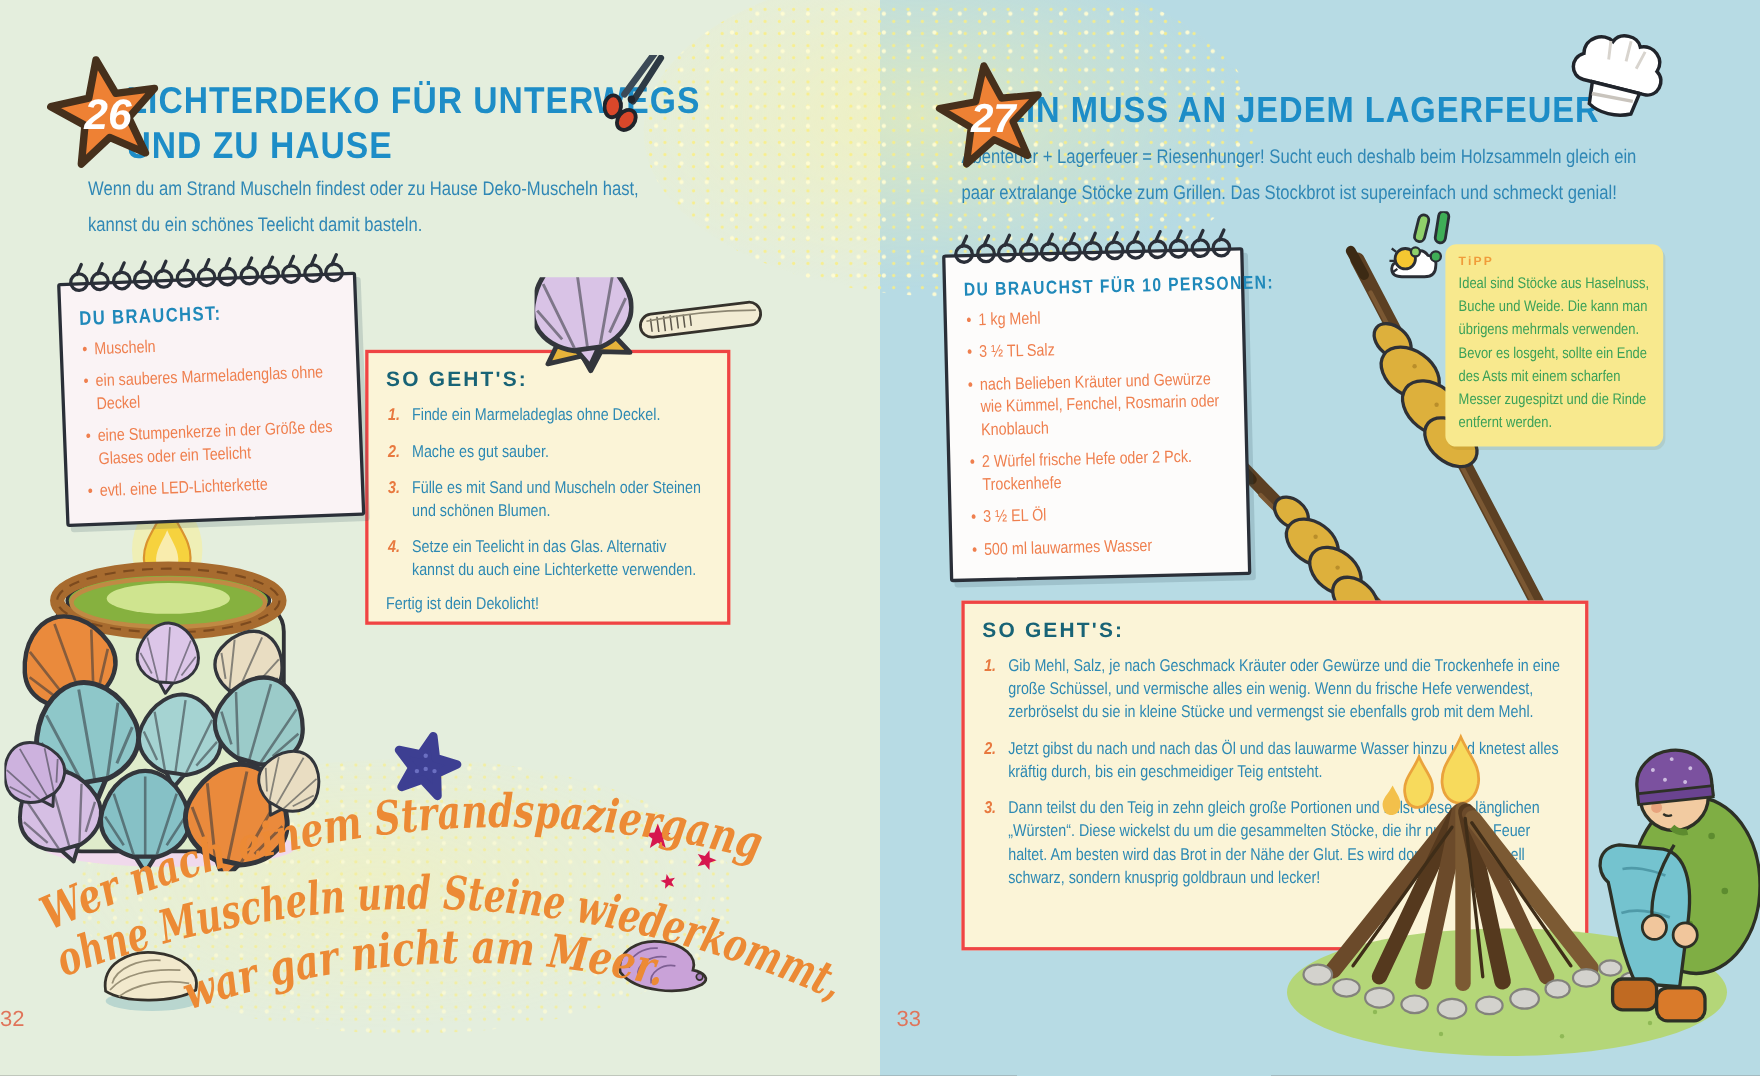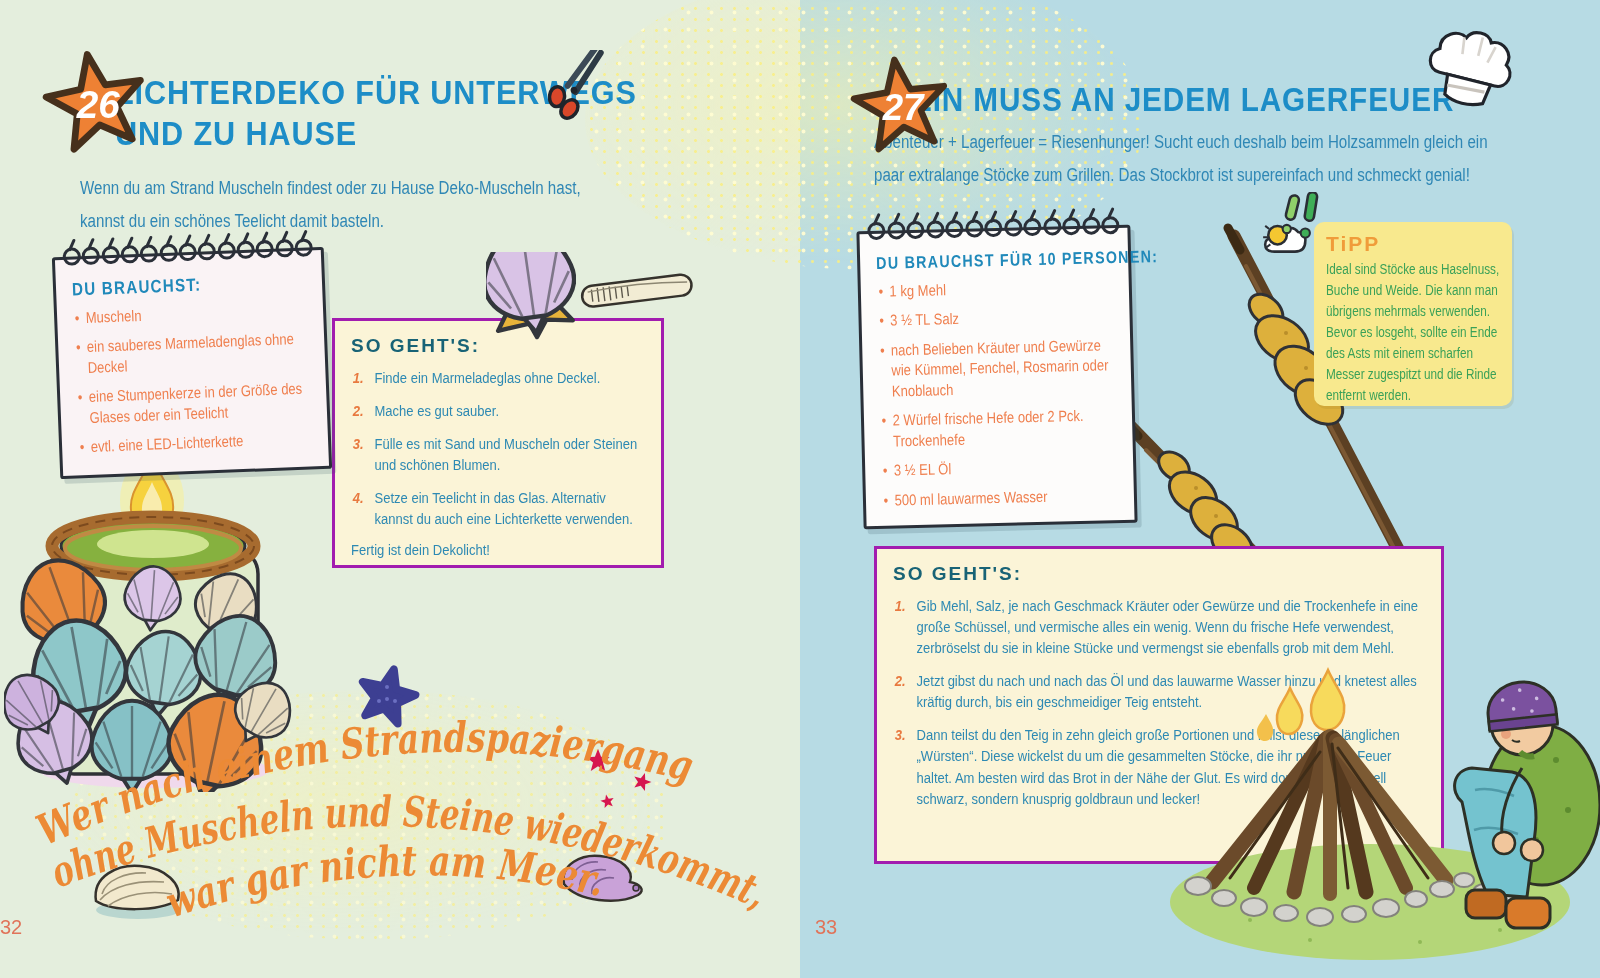--- a/index.html
+++ b/index.html
@@ -52,39 +52,39 @@
   }
   .pad-heading, .box-heading {
     color:#2089ba; font-weight:bold; font-size:18px; letter-spacing:1.5px; margin:0 0 8px 0;
   }
   .materials { list-style:none; margin:0; padding:0; color:#ef7f4e; font-size:15.5px; line-height:1.32; }
   .materials li { position:relative; padding-left:15px; margin-bottom:9px; }
   .materials li::before { content:"•"; position:absolute; left:2px; top:0; color:#ef7f4e; }
 
   
   .steps-box {
-    background:#fbf4d7; border:3px solid #a21caf; box-sizing:border-box;
+    background:#fbf4d7; border:3px solid #ef4444; box-sizing:border-box;
     padding:14px 16px; z-index:3;
   }
   .box-heading.teal { color:#186376; letter-spacing:2px; font-size:19px; }
   .steps { list-style:none; counter-reset:step; margin:8px 0 0 0; padding:0;
            color:#2d89b3; font-size:15.5px; line-height:1.36; }
   .steps li { counter-increment:step; position:relative; padding-left:28px; margin-bottom:12px; }
   .steps li::before {
     content:counter(step) "."; position:absolute; left:2px; top:0;
     color:#e8793f; font-style:italic; font-weight:bold;
   }
   .steps-footer { color:#2d89b3; font-size:15.5px; margin-top:2px; }
 
   
   .tip-box {
     background:#f8e98e; border-radius:10px; box-sizing:border-box;
     padding:10px 12px; z-index:3; box-shadow:2px 3px 0 rgba(120,110,30,0.12);
   }
-  .tip-heading { color:#f09c3a; font-weight:bold; font-size:21px; letter-spacing:2px; margin:0 0 3px 0; }
+  .tip-heading { color:#f09c3a; font-weight:bold; font-size:11px; letter-spacing:2px; margin:0 0 3px 0; }
   .tip-text { color:#3aa158; font-size:14px; line-height:1.5; margin:0; }
 
   
   .quote-svg { position:absolute; left:0; top:0; z-index:7; pointer-events:none; }
   .quote-text { font-family:"DejaVu Serif", serif; font-style:italic; font-weight:bold;
                 font-size:42px; fill:#ec8a35; }
 
   
   .sparkles {
     position:absolute; z-index:1; pointer-events:none; border-radius:50%;
@@ -136,21 +136,21 @@
     <svg class="abs" style="left:548px; top:50px; z-index:4;" width="70" height="70" viewBox="0 0 70 70">
       <g transform="rotate(-14 35 35)">
         <line x1="26" y1="40" x2="60" y2="8" stroke="#2d3a45" stroke-width="6" stroke-linecap="round"></line>
         <line x1="20" y1="32" x2="55" y2="3" stroke="#3c4a57" stroke-width="6" stroke-linecap="round"></line>
         <ellipse cx="16" cy="55" rx="10" ry="7.5" fill="#d9472a" stroke="#20242b" stroke-width="3.5" transform="rotate(-38 16 55)"></ellipse>
         <ellipse cx="7" cy="40" rx="10" ry="7.5" fill="#d9472a" stroke="#20242b" stroke-width="3.5" transform="rotate(-70 7 40)"></ellipse>
         <circle cx="25" cy="38" r="3.4" fill="#20242b"></circle>
       </g>
     </svg>
 
-    <div class="abs intro" style="left:80px; top:172px;">
+    <div class="abs intro" style="left:80px; top:155px;">
       <span class="sqz-line">Wenn du am Strand Muscheln findest oder zu Hause Deko-Muscheln hast,</span><br>
       <span class="sqz-line">kannst du ein schönes Teelicht damit basteln.</span>
     </div>
 
     <div class="abs notepad" style="left:56px; top:252px; width:272px; height:222px; transform:rotate(-2.2deg);">
       <div class="coils">
         <i class="coil"></i>
           <i class="coil"></i>
           <i class="coil"></i>
           <i class="coil"></i>

